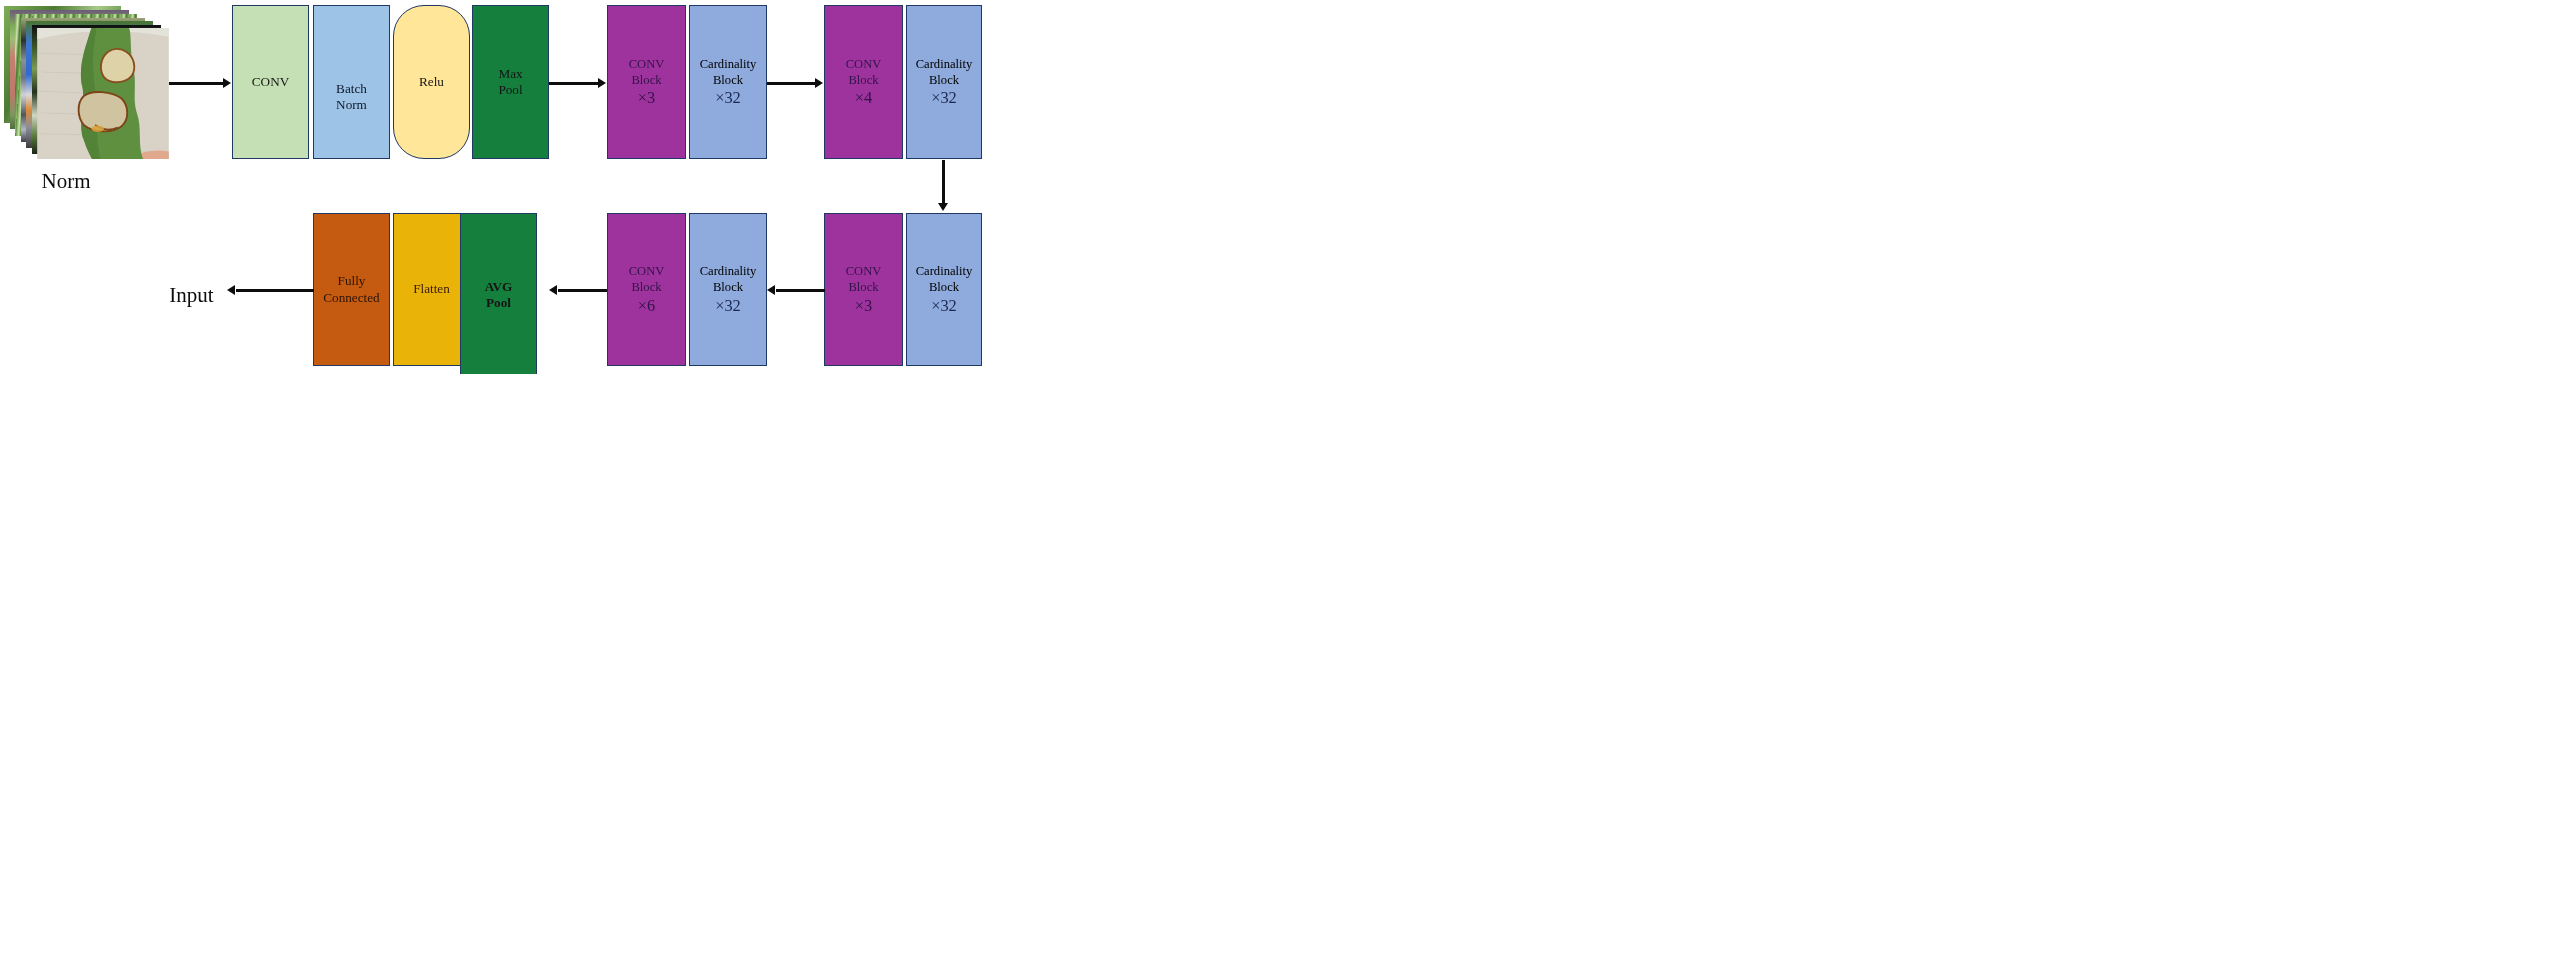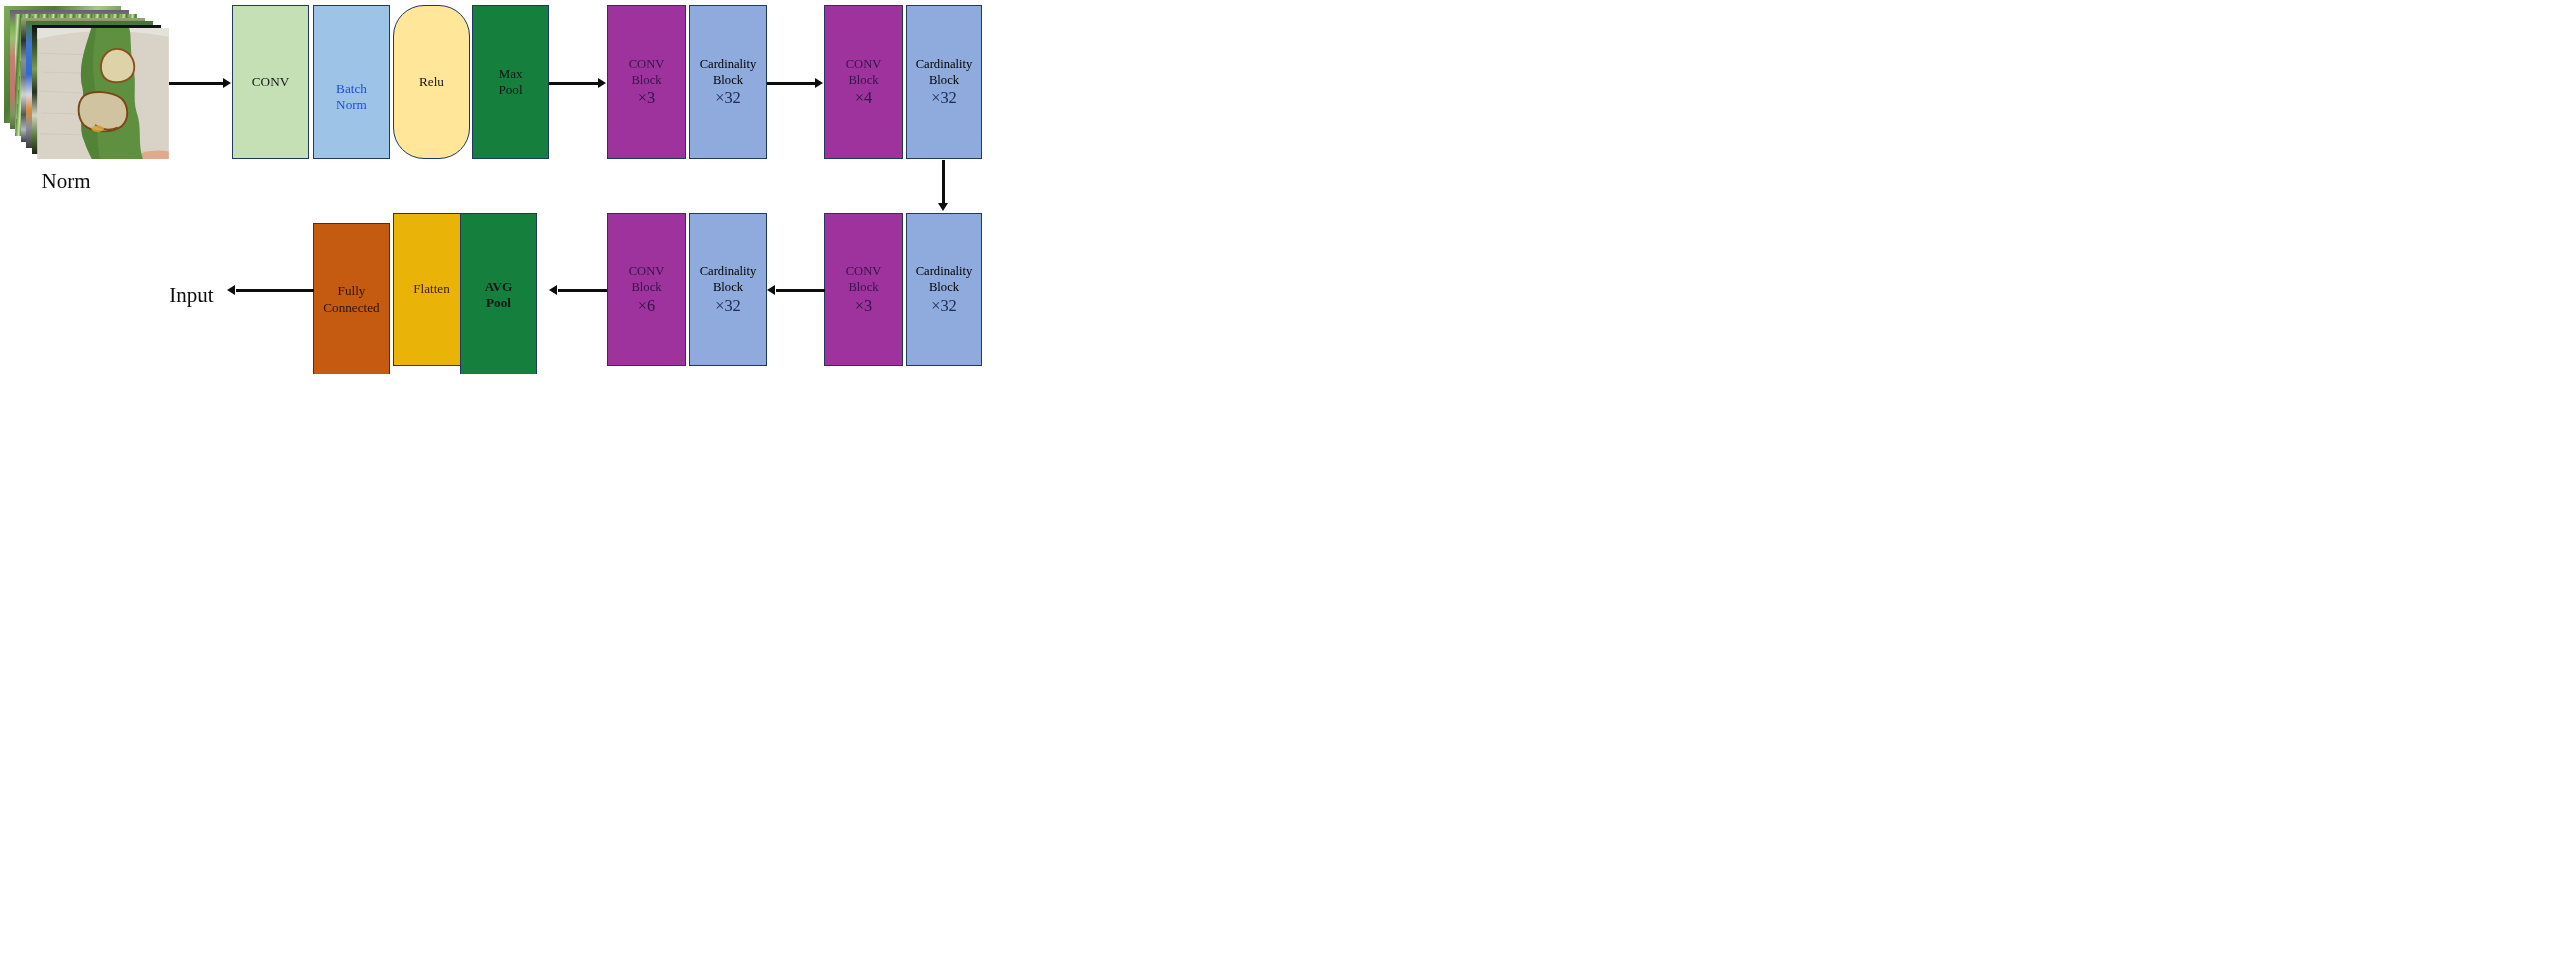--- a/index.html
+++ b/index.html
@@ -11,21 +11,21 @@
        align-items:center;justify-content:center;text-align:center;}
   .single{border:1.3px solid #1f3864;}
   .pairb{border:1.9px solid #1f3864;}
   .bt{white-space:pre-line;font-size:13.2px;line-height:1.22;color:#141414;}
   .pairb .bt{font-size:12.6px;line-height:1.28;color:#000000;}
   .bm{white-space:pre-line;font-size:16.4px;line-height:1.15;color:#1c2950;margin-top:1.3px;}
   .bm:empty{display:none;}
 
   .c-green{background:#c5e0b4;}
   .c-blue{background:#9dc3e6;}
-  .c-blue .bt{color:#1d4ed8;margin-top:30px;}
+  .c-blue .bt{color:#0f172a;margin-top:30px;}
   .c-yellow{background:#ffe699;}
   .c-gray{background:#15803d;}
   .c-magenta{background:#9f339e;}
   .c-magenta .bt,.c-magenta .bm{color:#33124a;}
   .c-peri{background:#8faadc;}
   .c-orange{background:#c55a11;}
   .c-orange .bt{color:#2b1508;}
   .c-peach{background:#eab308;}
   .c-peach .bt{color:#3a1d0a;}
 
@@ -120,21 +120,21 @@
     <div class="bm">×4</div>
   </div>
   <div class="blk pairb c-peri" style="left:906px;top:5px;width:76px;height:154px;">
     <div class="bt">Cardinality
 Block</div>
     <div class="bm">×32</div>
   </div>
 
   <div class="io-label" style="left:150px;top:283px;width:83px;">Input</div>
 
-  <div class="blk single c-orange" style="left:313px;top:223px;width:77px;height:153px;">
+  <div class="blk single c-orange" style="left:313px;top:213px;width:77px;height:153px;">
     <div class="bt">Fully
 Connected</div>
   </div>
   <div class="blk single c-peach" style="left:393px;top:213px;width:77px;height:153px;">
     <div class="bt">Flatten</div>
   </div>
   <div class="blk single c-gray" style="left:460px;top:213px;width:77px;height:164px;font-weight:bold;">
     <div class="bt">AVG
 Pool</div>
   </div>

